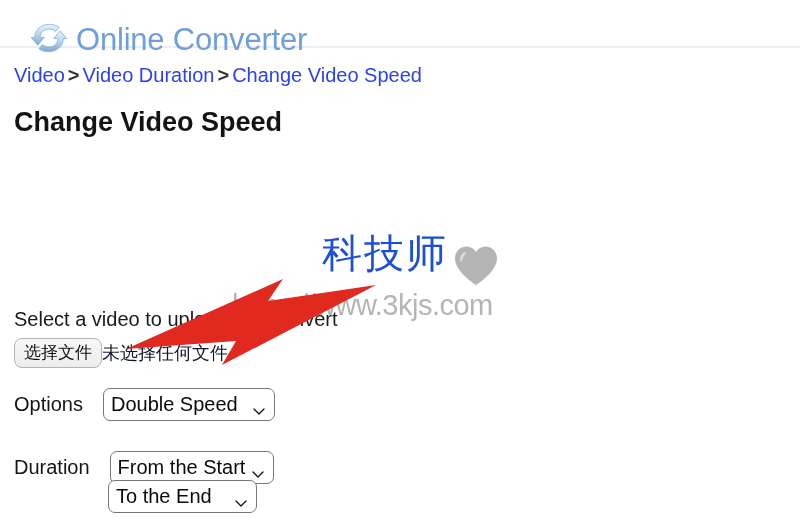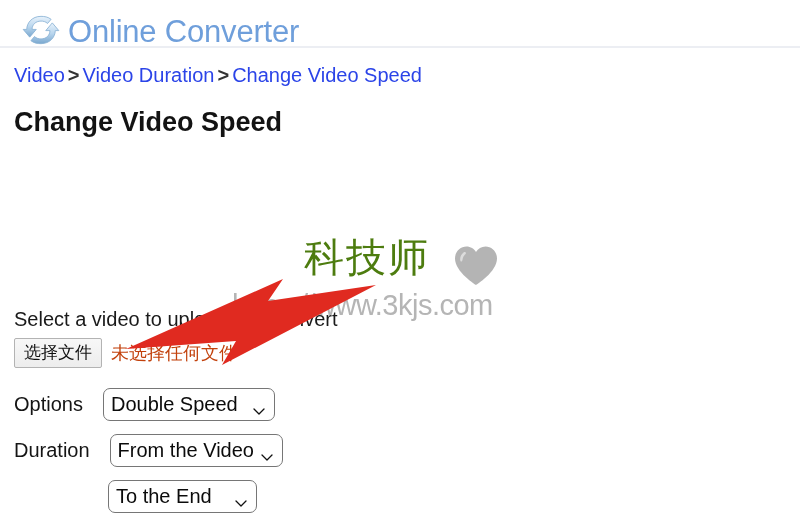--- a/index.html
+++ b/index.html
@@ -12,21 +12,21 @@
     background: #ffffff;
     font-family: "Liberation Sans", sans-serif;
     overflow: hidden;
     position: relative;
   }
 
   
   #site-header {
     position: relative;
     height: 48px;
-    padding: 8px;
+    padding: 16px;
     border-bottom: 2px solid #eceef3;
     box-sizing: border-box;
   }
   #logo-row {
     display: flex;
     align-items: center;
     padding-left: 14px;
     height: 46px;
   }
   #logo-icon {
@@ -78,25 +78,25 @@
     line-height: 1.1;
     display: inline-block;
     vertical-align: middle;
   }
   #title-row {
     position: relative;
     height: 52px;
   }
   #wm-cjk {
     position: absolute;
-    left: 304px;
+    left: 322px;
     top: 146px;
     font-size: 40px;
-    color: #4d7c0f;
-    font-family: Liberation Sans, sans-serif;
+    color: #1d4ed8;
+    font-family: Liberation Mono, monospace;
     letter-spacing: 2px;
     line-height: 1;
     user-select: none;
   }
   #wm-heart {
     position: absolute;
     left: 452px;
     top: 152px;
     width: 48px;
     height: 44px;
@@ -131,42 +131,42 @@
     top: 247px;
     display: flex;
     align-items: center;
   }
   .file-btn {
     font-family: "DejaVu Sans", sans-serif;
     font-size: 17px;
     color: #0f0f0f;
     background: linear-gradient(#f7f7f7, #ededed);
     border: 1px solid #b3b3b3;
-    border-radius: 2px;
+    border-radius: 8px;
     padding: 4px 9px 5px 9px;
     cursor: pointer;
     line-height: 1.1;
   }
   .file-status {
     font-family: "DejaVu Sans", sans-serif;
     font-size: 18px;
-    color: #c2410c;
-    margin-left: 9px;
+    color: #0f172a;
+    margin-left: 0;
     white-space: nowrap;
   }
 
   .form-row {
     position: absolute;
     left: 14px;
     display: flex;
     align-items: center;
     white-space: nowrap;
   }
   #options-row { top: 297px; }
-  #duration-row { top: 343px; justify-content: space-between; }
+  #duration-row { top: 360px; justify-content: space-between; }
   #duration-row2 { top: 389px; left: 108px; align-items: flex-end; }
 
   .form-label {
     font-size: 20px;
     color: #151515;
     margin-right: 20px;
   }
 
   .sel {
     position: relative;
@@ -261,21 +261,21 @@
         <svg viewBox="0 0 14 14" width="14" height="14" aria-hidden="true">
           <path d="M2 5 L7 10 L12 5" fill="none" stroke="#111" stroke-width="1.3" stroke-linecap="round" stroke-linejoin="round"></path>
         </svg>
       </span>
     </span>
   </div>
 
   <div class="form-row" id="duration-row">
     <span class="form-label">Duration</span>
     <span class="sel" id="sel-duration-start">
-      <span class="sel-label">From the Video</span>
+      <span class="sel-label">From the Start</span>
       <span class="chev">
         <svg viewBox="0 0 14 14" width="14" height="14" aria-hidden="true">
           <path d="M2 5 L7 10 L12 5" fill="none" stroke="#111" stroke-width="1.3" stroke-linecap="round" stroke-linejoin="round"></path>
         </svg>
       </span>
     </span>
   </div>
 
   <div class="form-row" id="duration-row2">
     <span class="sel" id="sel-duration-end">

